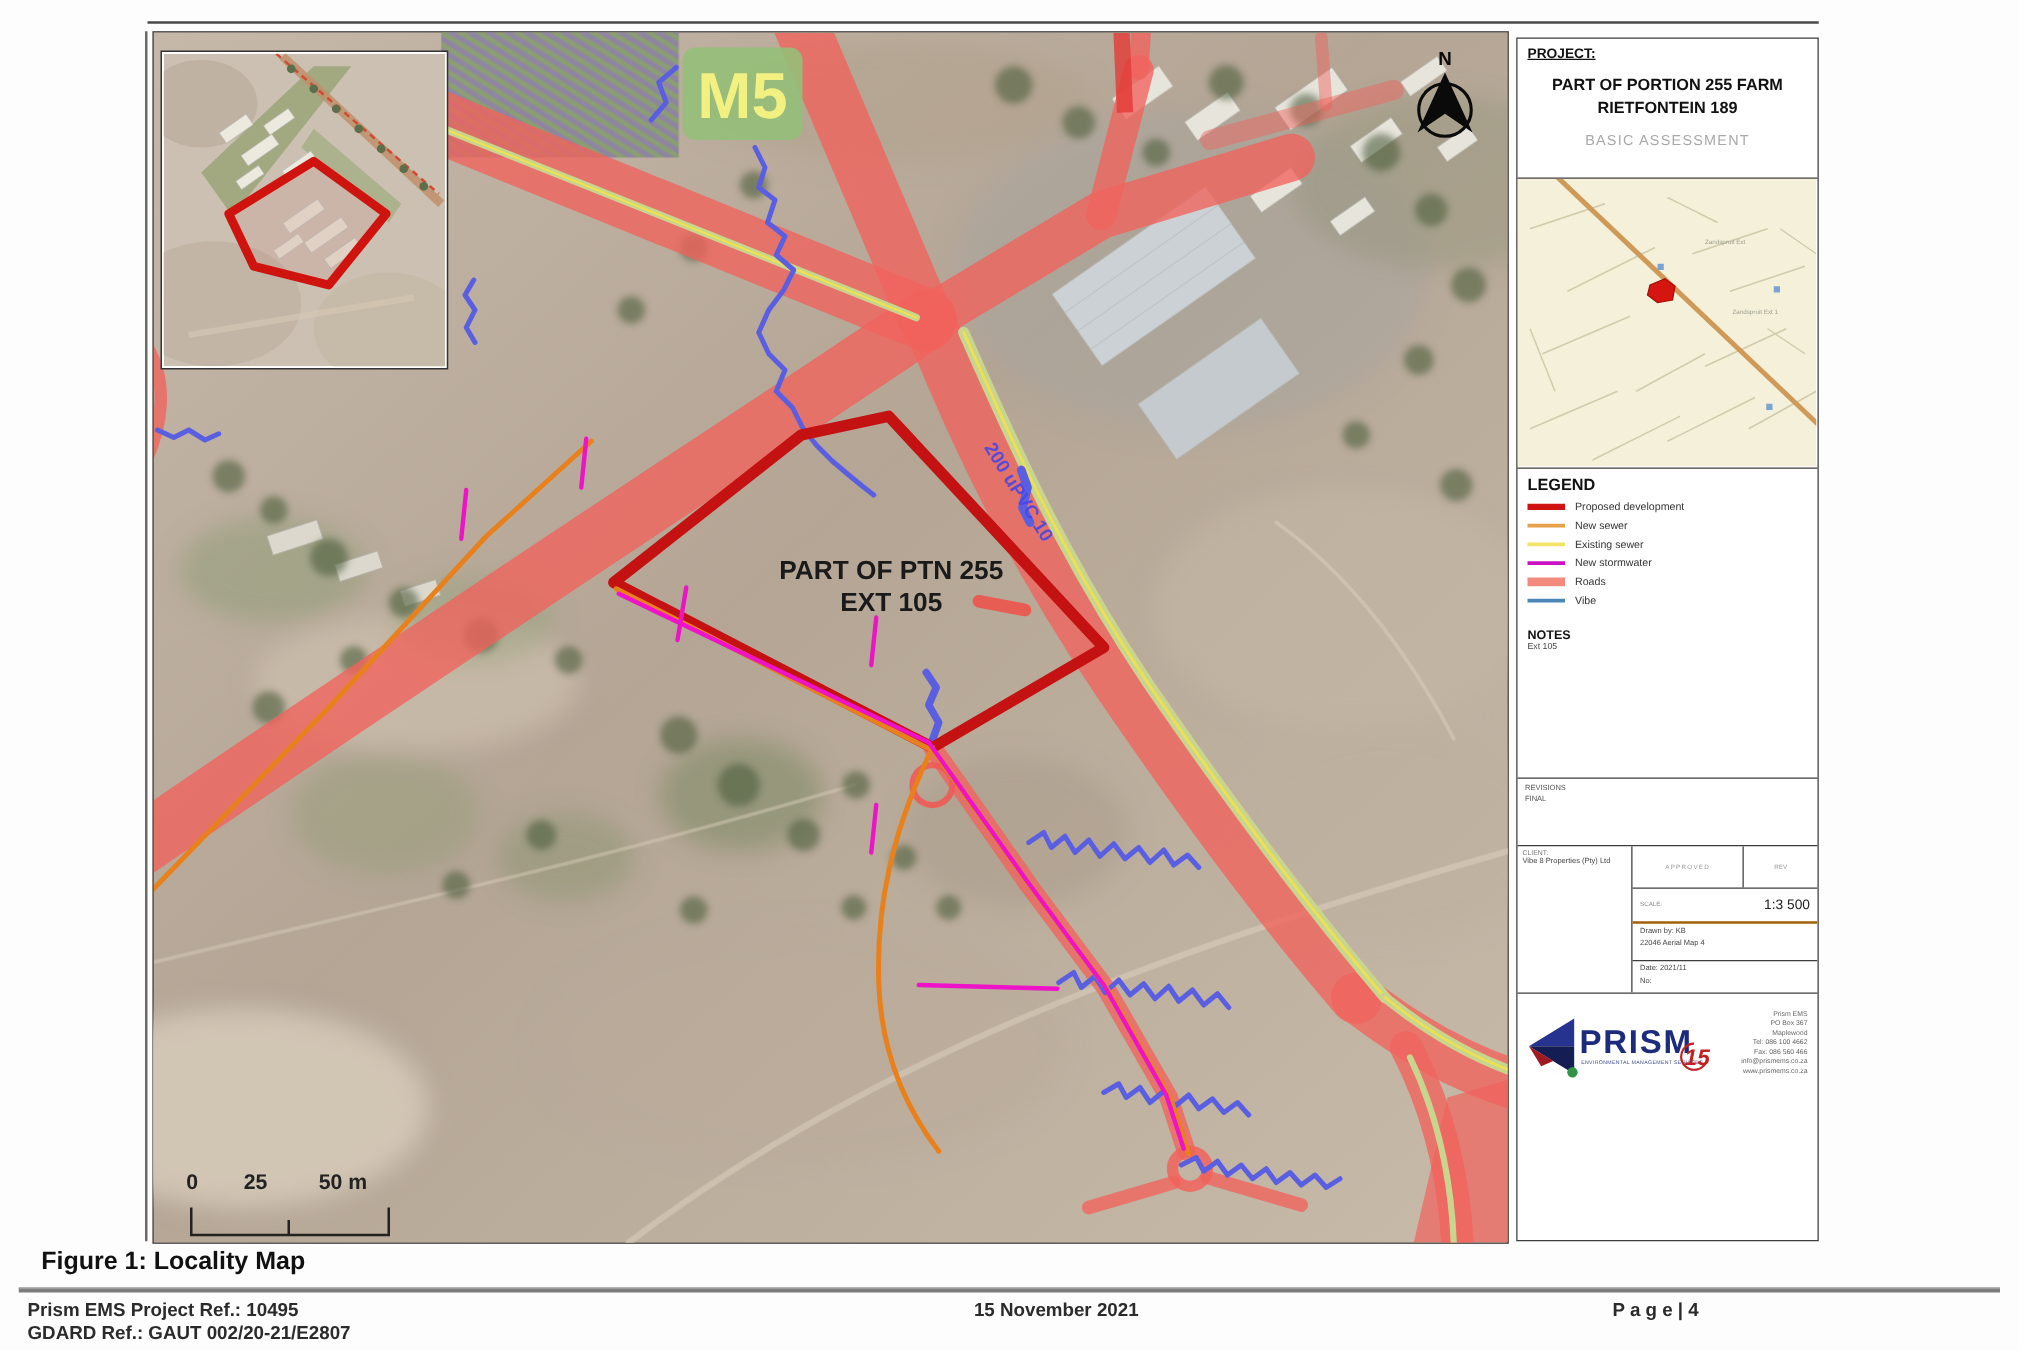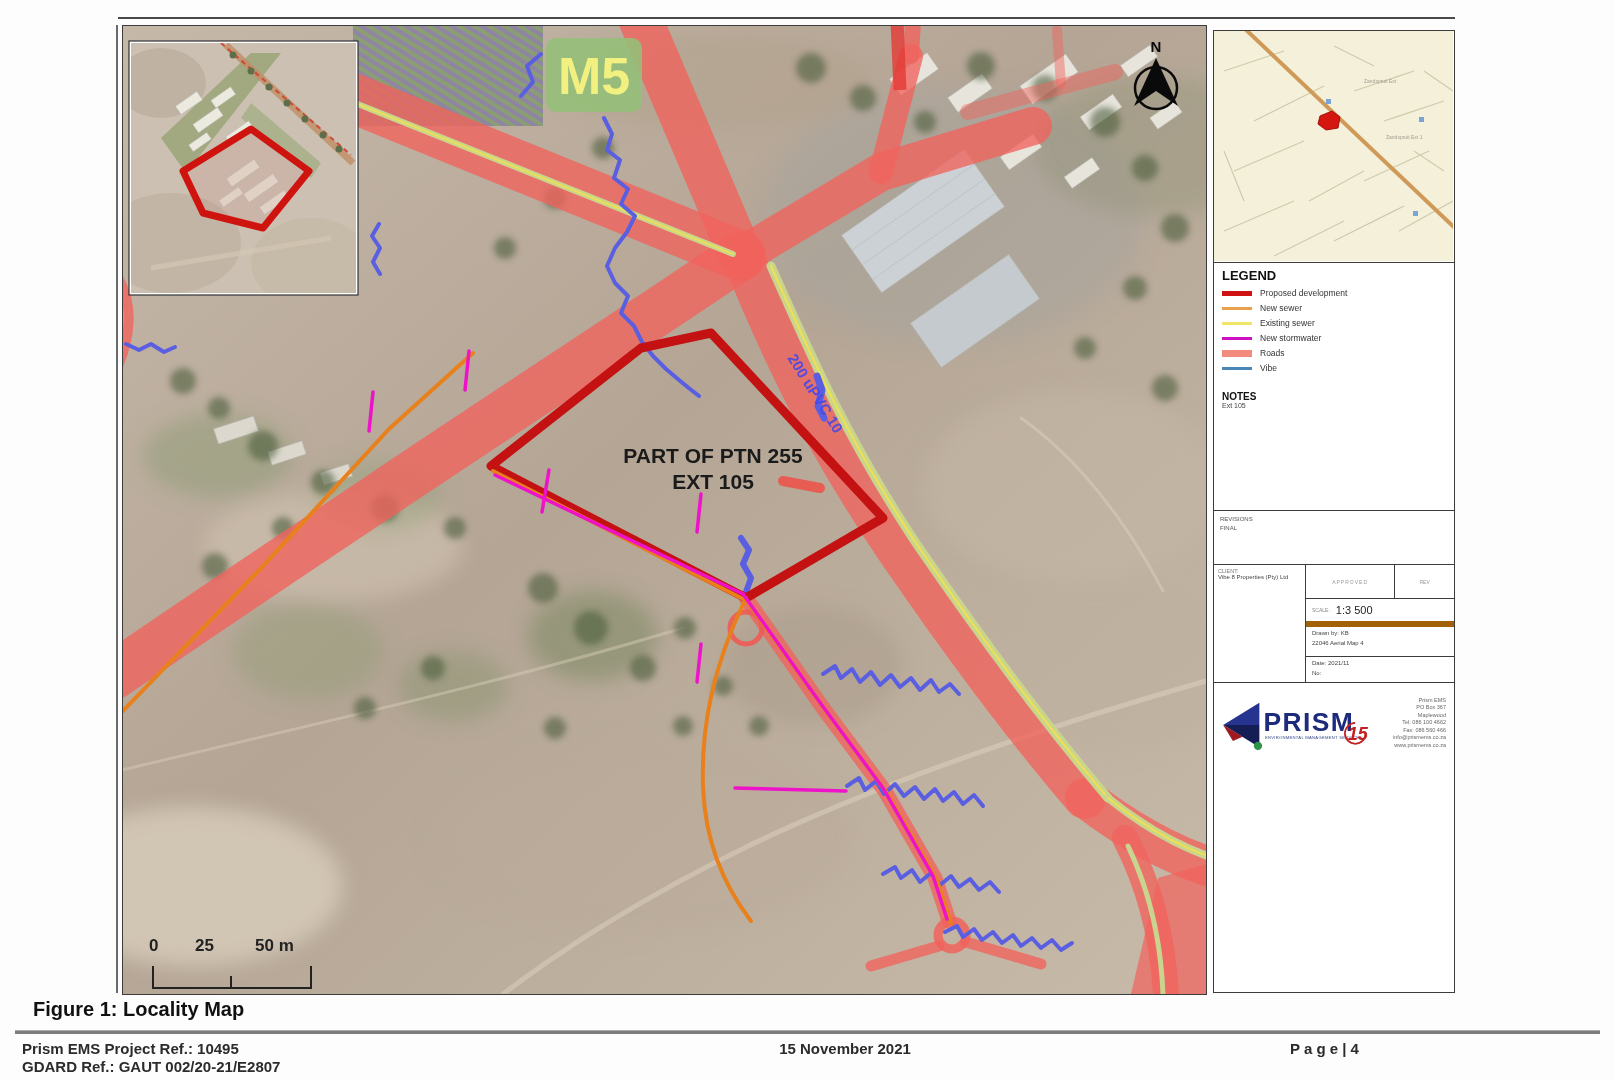--- a/index.html
+++ b/index.html
@@ -34,21 +34,21 @@
   .lg-notes{font-size:10px;font-weight:bold;margin-top:18px;color:#111;}
   .lg-ext{font-size:7px;color:#444;}
   .rev-line{font-size:6px;color:#555;line-height:1.5;}
   .grid-client{width:92px;border-right:1px solid #3c3c3c;box-sizing:border-box;padding:3px 4px;}
   .client-h{font-size:5.5px;color:#777;}
   .client-n{font-size:6px;color:#444;line-height:1.3;}
   .grid-right{flex:1;display:flex;flex-direction:column;}
   .g-r1{height:34px;display:flex;border-bottom:1px solid #3c3c3c;box-sizing:border-box;}
   .g-r1a{flex:3;border-right:1px solid #3c3c3c;display:flex;align-items:center;justify-content:center;font-size:5px;color:#999;letter-spacing:1px;}
   .g-r1b{flex:2;display:flex;align-items:center;justify-content:center;font-size:5px;color:#999;}
-  .g-r2{height:28px;border-bottom:6px solid #a16207;box-sizing:border-box;display:flex;align-items:center;padding:0 6px;}
+  .g-r2{height:28px;border-bottom:2px solid #a16207;box-sizing:border-box;display:flex;align-items:center;padding:0 6px;justify-content:space-between;}
   .g-scale-l{font-size:5px;color:#888;margin-right:6px;}
   .g-scale-v{font-size:11px;color:#222;}
   .g-r3{height:30px;border-bottom:1px solid #3c3c3c;box-sizing:border-box;padding:2px 6px;}
   .g-small{font-size:6px;color:#444;line-height:1.6;}
   .g-r4{flex:1;padding:2px 6px;}
   .prism-addr{position:absolute;right:8px;top:14px;text-align:right;font-size:5.5px;color:#666;line-height:1.35;}
   
   #fig-caption{left:33px;top:998px;font-size:20px;font-weight:bold;color:#111;}
   #footer-rule{left:15px;top:1030px;width:1585px;height:3px;background:#7d7d7d;border-top:1px solid #aaa;}
   .foot{font-size:15px;font-weight:600;color:#2b2b2b;}
@@ -295,20 +295,28 @@
           </g>
           <polygon points="52,128 120,86 178,128 132,185 72,170" fill="rgba(207,20,16,0.06)" stroke="#cf1410" stroke-width="7" stroke-linejoin="round"></polygon>
           <line x1="20" y1="225" x2="200" y2="195" stroke="#d6c9b6" stroke-width="5" opacity="0.6"></line>
         </svg>
       </g>
     </svg>
   </div>
 
   <div class="abs" id="panel">
 
+    <div class="sect" id="sect-project">
+      <div class="proj-heading">PROJECT:</div>
+      <div class="proj-title">
+        <div>PART OF PORTION 255 FARM</div>
+        <div>RIETFONTEIN 189</div>
+      </div>
+      <div class="proj-sub">BASIC ASSESSMENT</div>
+    </div>
 
     <div class="sect" id="sect-inset">
       <svg width="239" height="230" viewBox="0 0 239 230">
         <rect width="239" height="230" fill="#f4f0da"></rect>
         <g stroke="#cfcbac" stroke-width="1.2">
           <line x1="10" y1="40" x2="70" y2="20"></line>
             <line x1="40" y1="90" x2="110" y2="55"></line>
           <line x1="20" y1="140" x2="90" y2="110"></line>
             <line x1="10" y1="200" x2="80" y2="170"></line>
           <line x1="60" y1="225" x2="130" y2="190"></line>

